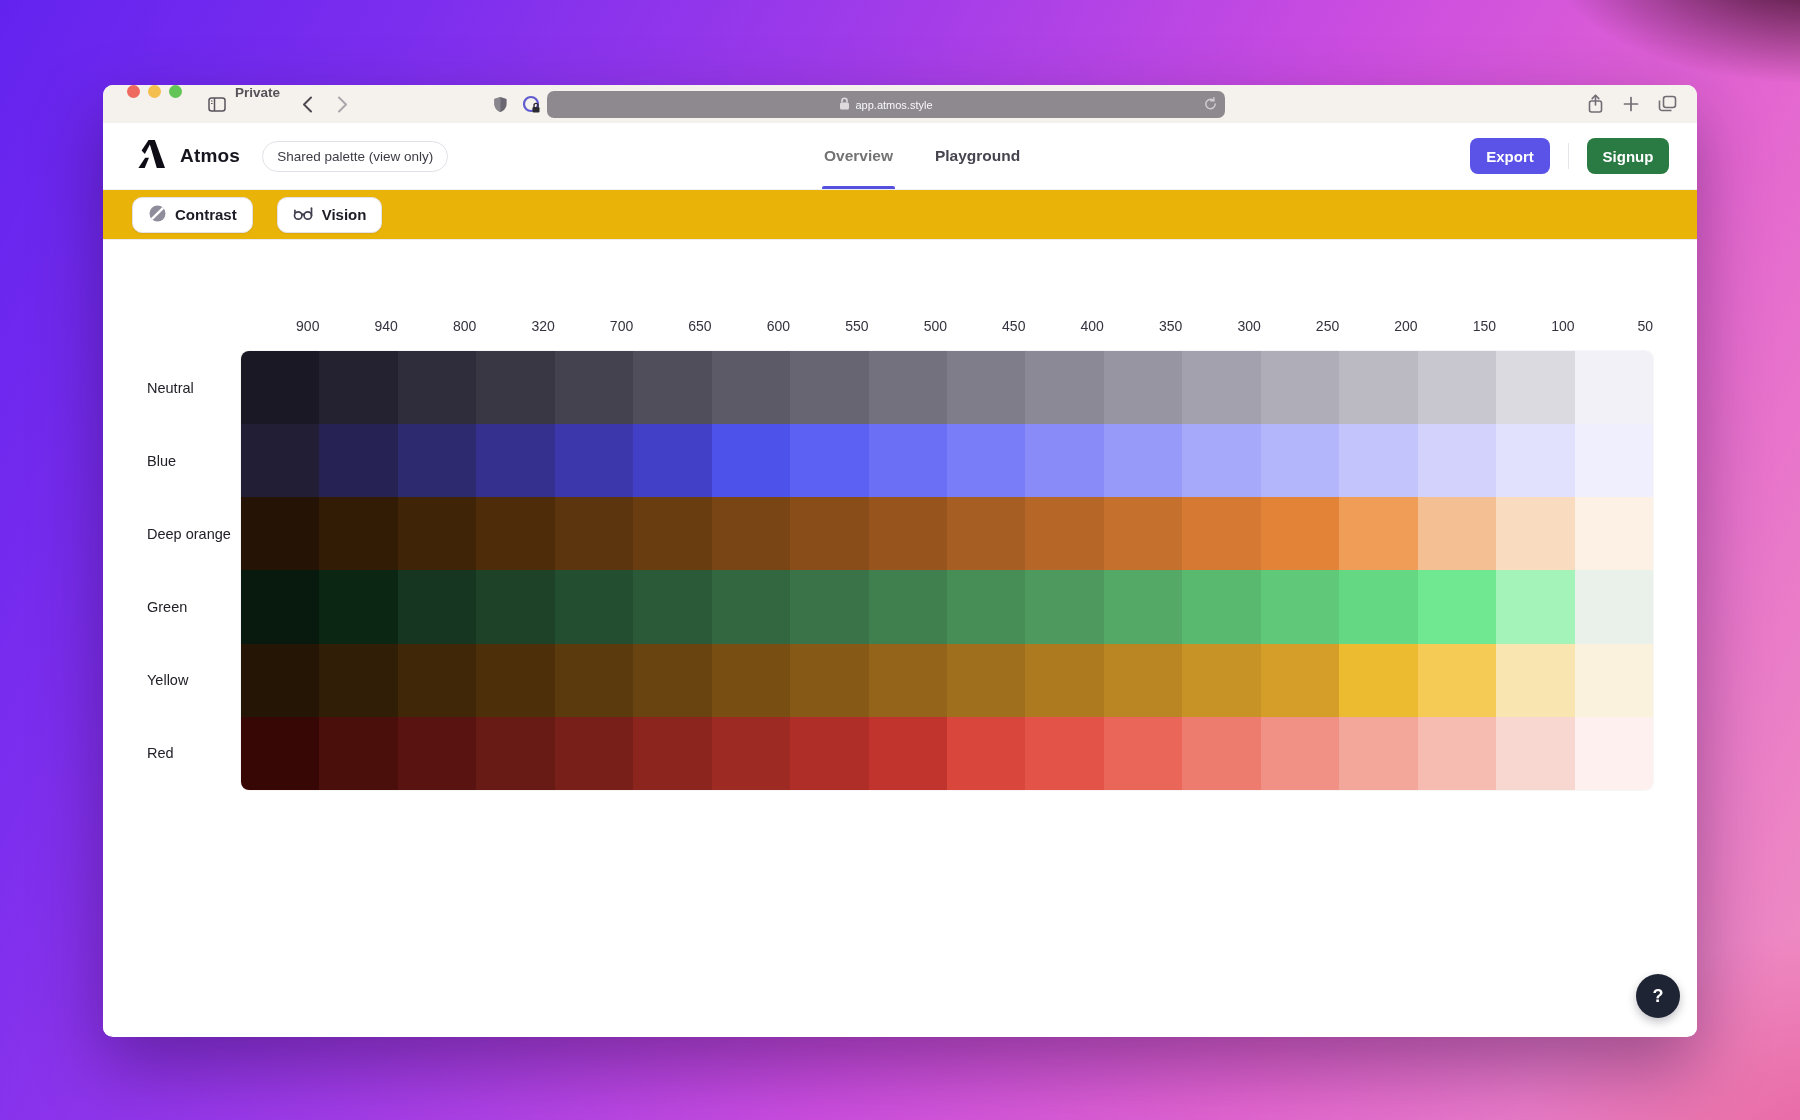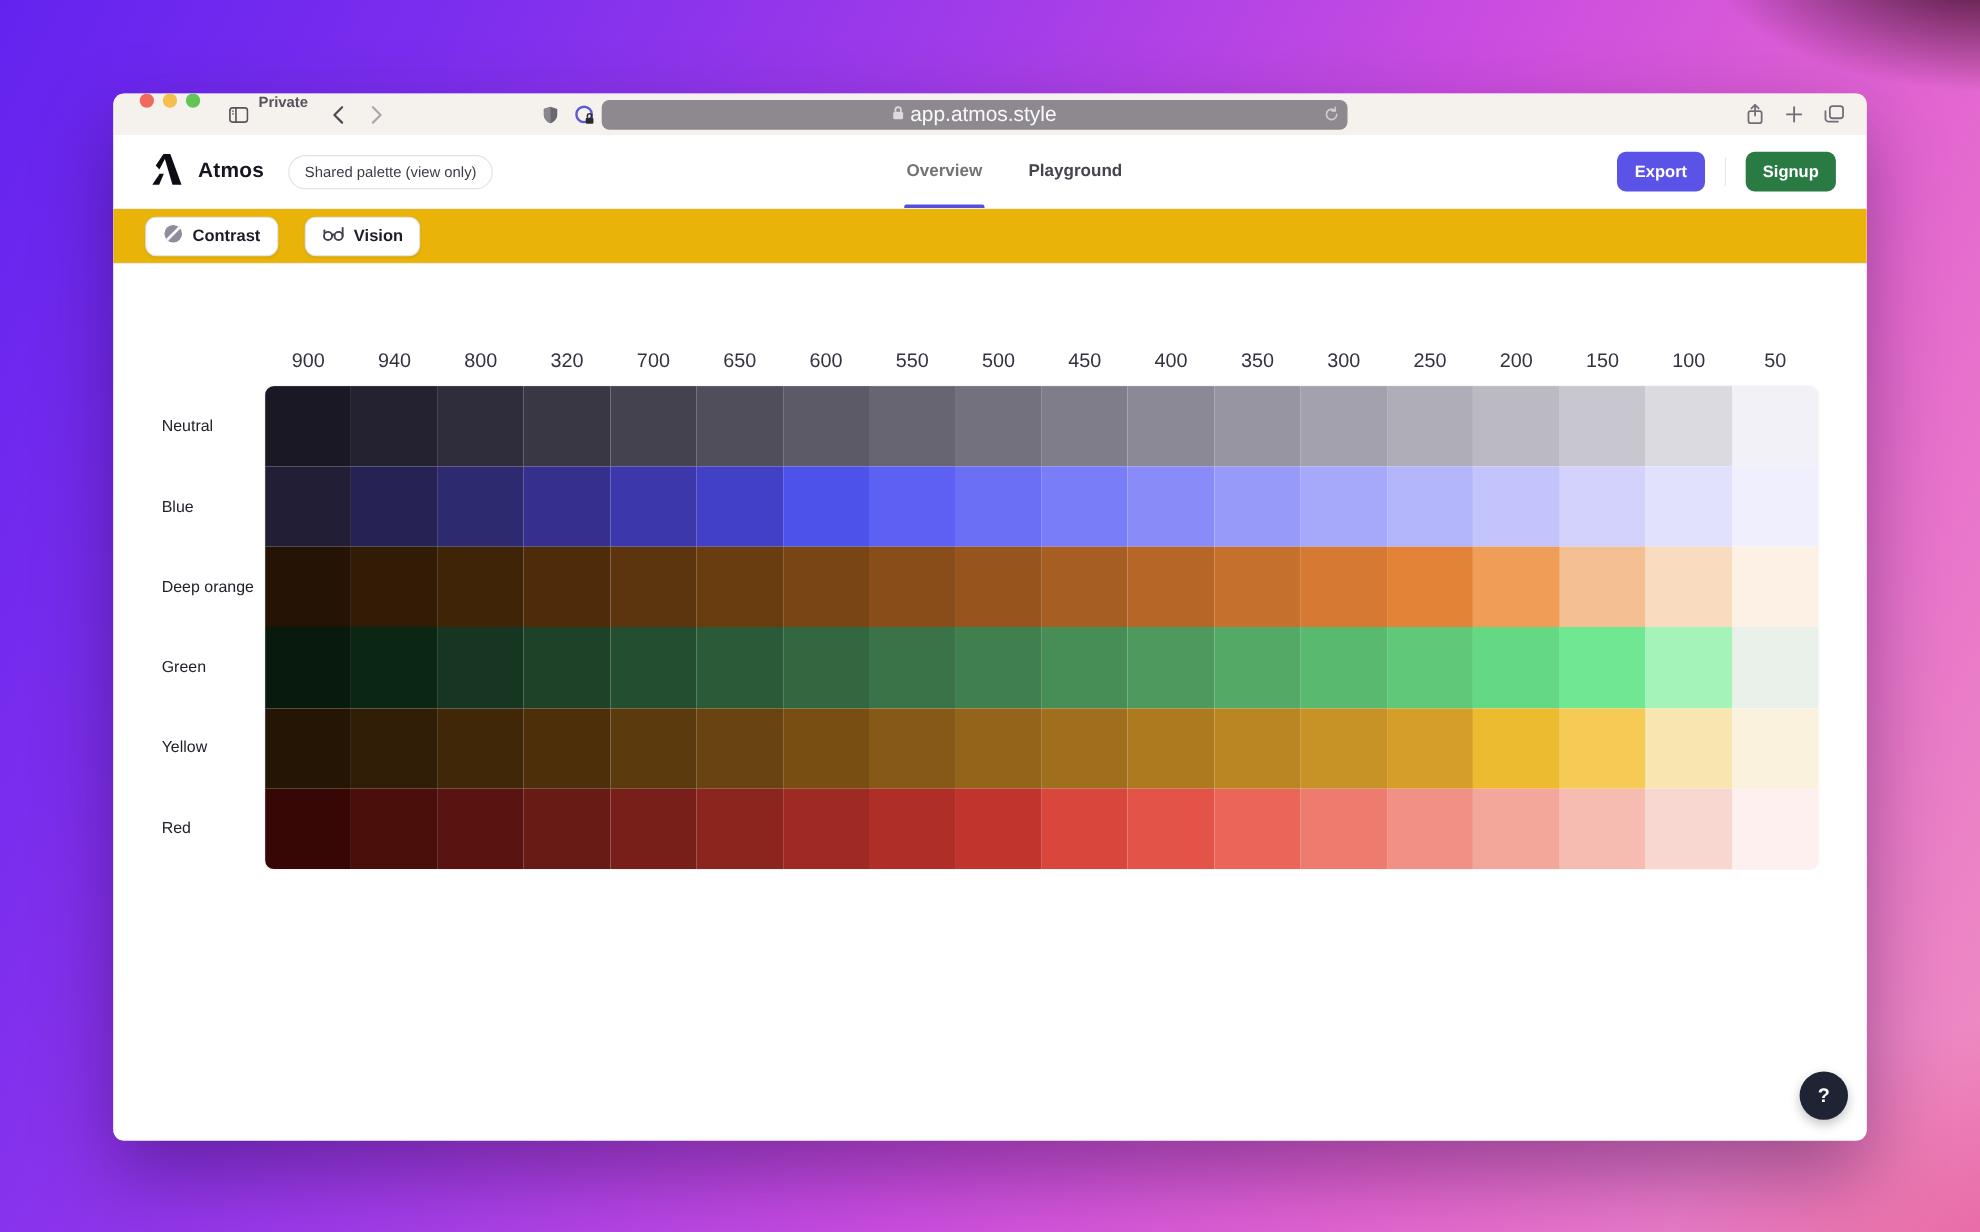--- a/index.html
+++ b/index.html
@@ -29,21 +29,21 @@
   .light.red{ background:#ee6a5f; } .light.yellow{ background:#f5bf4f; } .light.green{ background:#62c555; }
   .chrome .icon-btn { display:flex; align-items:center; justify-content:center; }
   .sidebar-ic { margin-left:26px; }
   .private-label { margin-left:9px; font-size:13.5px; font-weight:600; color:#56525a; }
   .nav-arrows { display:flex; gap:24px; margin-left:22px; }
 
   .url-bar {
     position:absolute; left:444px; top:6px; width:678px; height:27px;
     background:#8d898f; border-radius:7px; display:flex; align-items:center; justify-content:center;
   }
-  .url-text { font-size:19px; color:#faf8fa; margin-left:5px; }
+  .url-text { font-size:11px; color:#faf8fa; margin-left:5px; }
   .url-refresh { position:absolute; right:7px; top:5px; }
   .chrome-left-icons { position:absolute; left:390px; top:0; height:38px; display:flex; align-items:center; gap:14px; }
   .chrome-right { margin-left:auto; display:flex; align-items:center; gap:19px; }
 
   
   .app-header {
     height:67px; background:#fff; display:flex; align-items:center;
     padding:0 28px 0 32px; position:relative; border-bottom:1px solid #f0eff3;
   }
   .brand { display:flex; align-items:center; }
@@ -72,21 +72,21 @@
     border-radius:10px; height:36px; padding:0 15px; font-size:15px; font-weight:700; color:#1d1c26;
     box-shadow:0 1px 2px rgba(20,20,40,.07); cursor:pointer; font-family:inherit;
   }
 
   
   .content { position:relative; height:796px; background:#fff; }
   .col-headers {
     position:absolute; left:138px; top:78px; width:1412px; height:20px;
     display:grid; grid-template-columns:repeat(18,1fr);
   }
-  .col-h { text-align:center; font-size:18px; font-weight:500; color:#33323e; }
+  .col-h { text-align:right; font-size:14px; font-weight:500; color:#33323e; }
   .row-labels {
     position:absolute; left:44px; top:111px; width:94px; height:439px;
     display:grid; grid-template-rows:repeat(6,1fr);
   }
   .row-label { display:flex; align-items:center; font-size:14.5px; color:#222129; white-space:nowrap; }
   .palette-grid {
     position:absolute; left:138px; top:111px; width:1412px; height:439px;
     display:grid; grid-template-columns:repeat(18,1fr); grid-template-rows:repeat(6,1fr);
     border-radius:8px; overflow:hidden; box-shadow:0 0 0 1px rgba(20,20,40,.04);
   }

